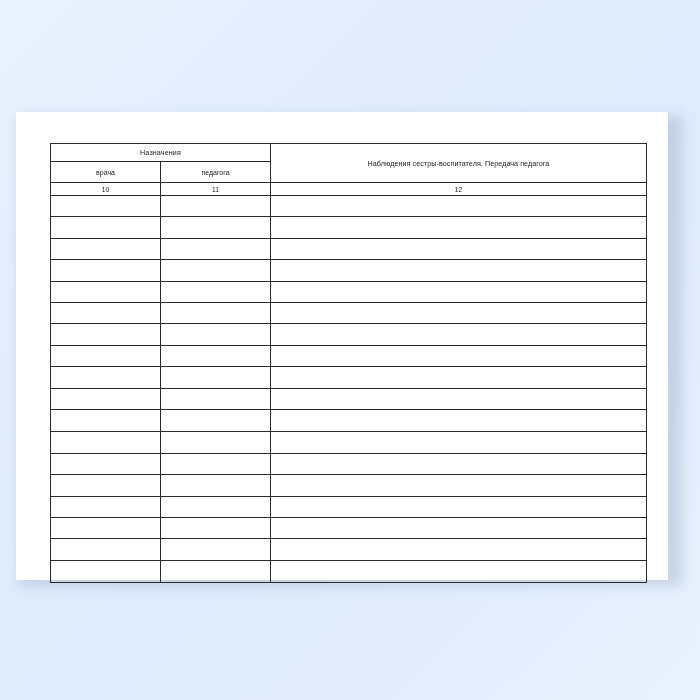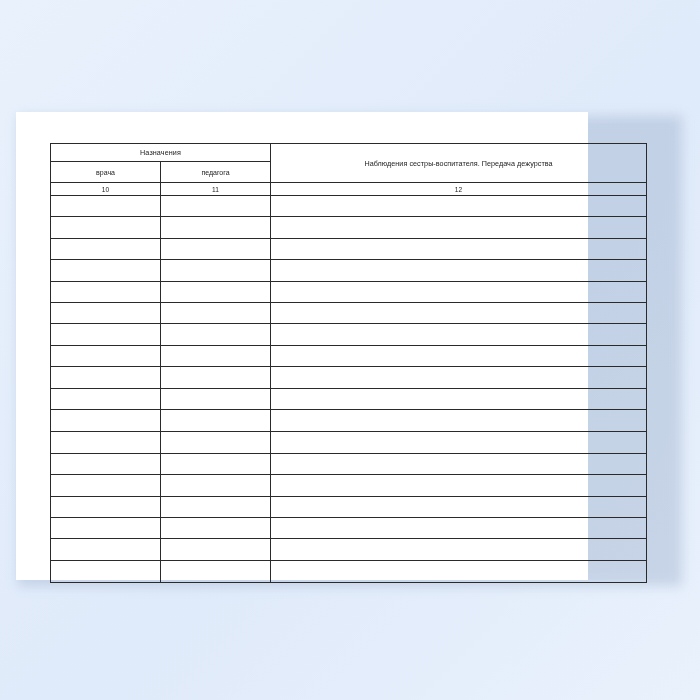--- a/index.html
+++ b/index.html
@@ -26,21 +26,21 @@
     width: 664px;
     height: 470px;
     background: rgba(120, 145, 180, 0.28);
     filter: blur(6px);
     border-radius: 2px;
   }
   .paper {
     position: absolute;
     left: 16px;
     top: 112px;
-    width: 572px;
+    width: 652px;
     height: 468px;
     background: #ffffff;
   }
   .table-wrap {
     position: absolute;
     left: 34px;
     top: 31px;
     width: 596px;
   }
   table.journal {
@@ -102,21 +102,21 @@
     <div class="table-wrap">
       <table class="journal">
         <colgroup>
           <col class="col-doctor">
           <col class="col-teacher">
           <col class="col-notes">
         </colgroup>
         <tbody>
           <tr>
             <td class="hdr-group" colspan="2">Назначения</td>
-            <td class="hdr-notes" rowspan="2">Наблюдения сестры-воспитателя. Передача дежурства</td>
+            <td class="hdr-notes" rowspan="2">Наблюдения сестры-воспитателя. Передача педагога</td>
           </tr>
           <tr>
             <td class="hdr-sub">врача</td>
             <td class="hdr-sub">педагога</td>
           </tr>
           <tr class="numrow">
             <td>10</td>
             <td>11</td>
             <td>12</td>
           </tr>

